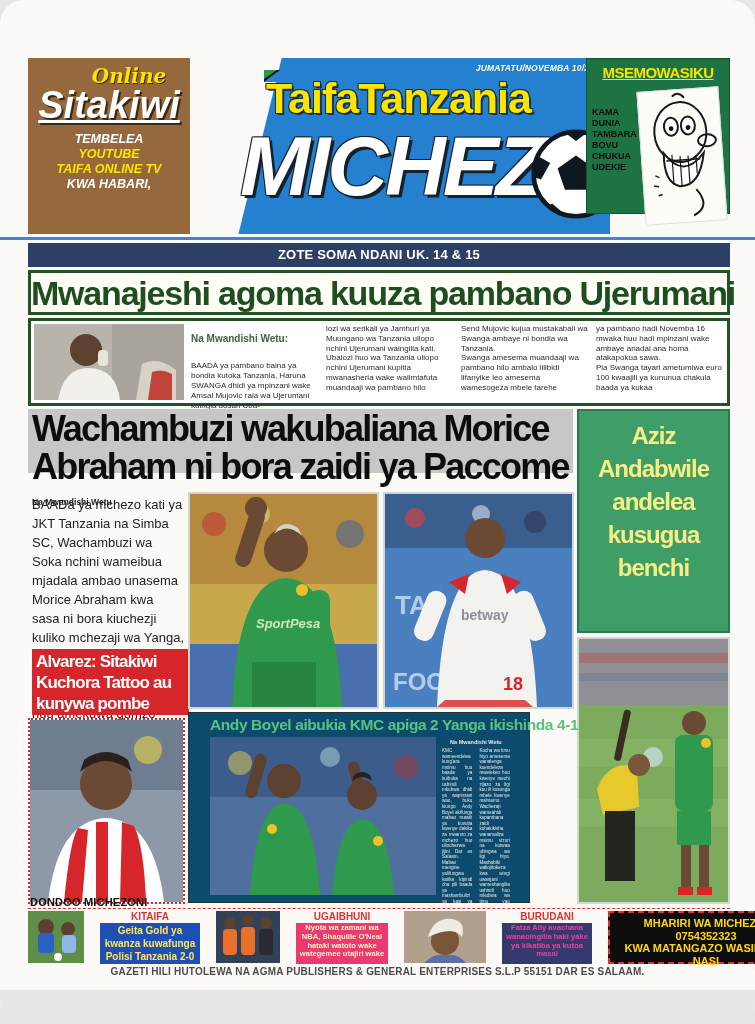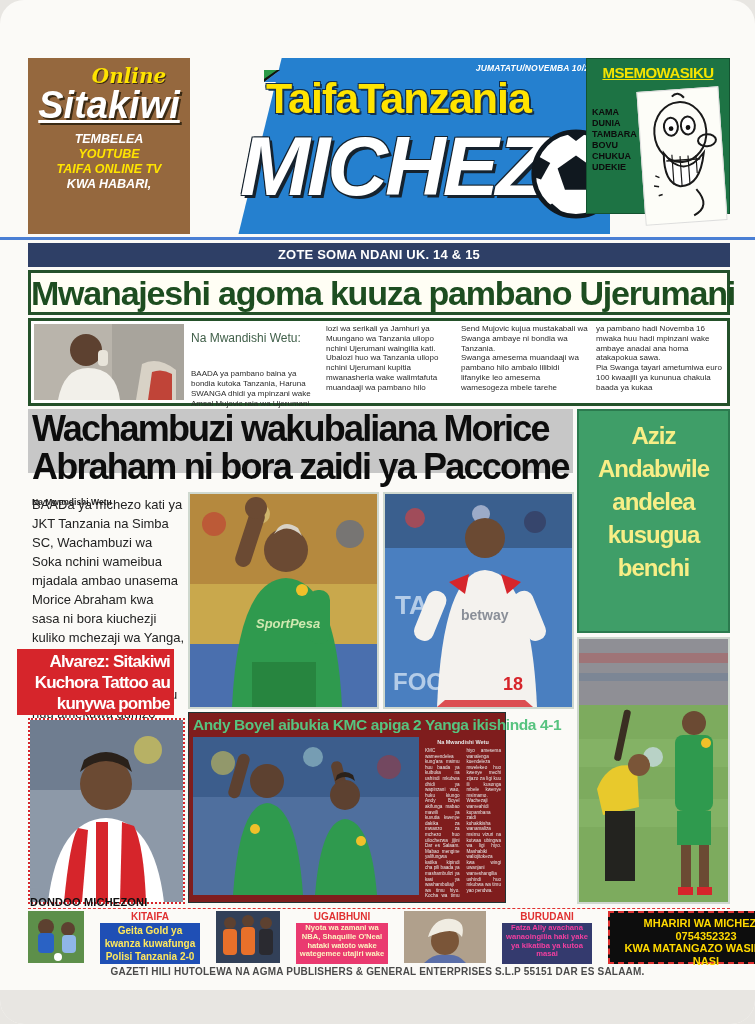--- a/index.html
+++ b/index.html
@@ -57,51 +57,51 @@
 
   
   #h1-box { top:270px; left:28px; width:702px; height:45px; background:#fffef4;
     border:3px solid #24512a; text-align:center; }
   #h1-text { color:#1d4d20; font-size:34px; font-weight:bold; letter-spacing:-1.2px;
     line-height:40px; white-space:nowrap; }
   #story1 { top:318px; left:28px; width:702px; height:88px; background:#fff;
     border:3px solid #24512a; display:flex; padding:3px; gap:7px; }
   #story1 .photo { width:150px; height:100%; flex:none; }
   .s1col { flex:1; font-size:8px; line-height:9.8px; color:#2b2b2b; white-space:pre-line; }
-  .s1by { font-size:12px; font-weight:normal; color:#41604a; margin-bottom:16px; }
+  .s1by { font-size:10px; font-weight:bold; color:#41604a; margin-bottom:8px; }
 
   
   #h2-box { top:409px; left:28px; width:545px; height:64px; background:#c7c7c7; padding:1px 4px; }
   .h2-line { color:#0d0d0d; font-size:36px; font-weight:bold; letter-spacing:-1.8px;
     line-height:38px; white-space:nowrap; }
   #s2-byline { top:497px; left:32px; font-size:8.5px; font-weight:bold; color:#222; }
   #s2-body { top:495px; left:32px; width:152px; height:128px; font-size:13px;
     line-height:19px; color:#222; white-space:pre-line; }
 
   
   #aziz { top:409px; left:577px; width:153px; height:224px; background:#3f9e68;
     border:2px solid #2b7a4e; text-align:center; padding-top:8px; }
   #aziz-text { color:#f8ee86; font-size:24px; font-weight:bold; line-height:33px;
     letter-spacing:-1px; white-space:pre-line; }
   #photo-coach { top:637px; left:577px; width:153px; height:267px; border:2px solid #cfd8cf; }
 
   
-  #alvarez { top:649px; left:17px; width:157px; height:66px; background:#d6252b; padding:2px 4px;text-align:right; }
+  #alvarez { top:649px; left:32px; width:157px; height:66px; background:#d6252b; padding:2px 4px; }
   .alv-line { color:#fff; font-size:17px; font-weight:bold; letter-spacing:-.8px; line-height:21px;
     white-space:nowrap; }
   #photo-alvarez { top:718px; left:28px; width:157px; height:186px;
     border:2px dotted #d6252b; }
 
   
   #photo-yanga { top:492px; left:188px; width:191px; height:217px; border:2px solid #cfd8cf; }
   #photo-simba { top:492px; left:383px; width:191px; height:217px; border:2px solid #cfd8cf; }
 
   
-  #kmc { top:712px; left:188px; width:318px; height:191px; background:#7f1d1d;
-    border:1px solid #233; padding:2px 4px; }
+  #kmc { top:712px; left:188px; width:342px; height:191px; background:#0c4a6e;
+    border:1px solid #233; padding:2px 21px; }
   #kmc-headline { color:#57c37f; font-size:15.5px; font-weight:bold; letter-spacing:-.4px;
     text-align:center; line-height:20px; white-space:nowrap; }
   #kmc-flex { display:flex; gap:6px; margin-top:2px; }
   #photo-kmc { width:226px; height:158px; flex:none; }
   #kmc-textwrap { flex:1; }
   #kmc-byline { color:#e6e6e6; font-size:5.5px; font-weight:bold; text-align:center;
     margin:2px 0 3px; }
   #kmc-body { column-count:2; column-gap:7px; font-size:4.6px; line-height:5.6px;
     color:#e8e8e8; text-align:justify; }
 

